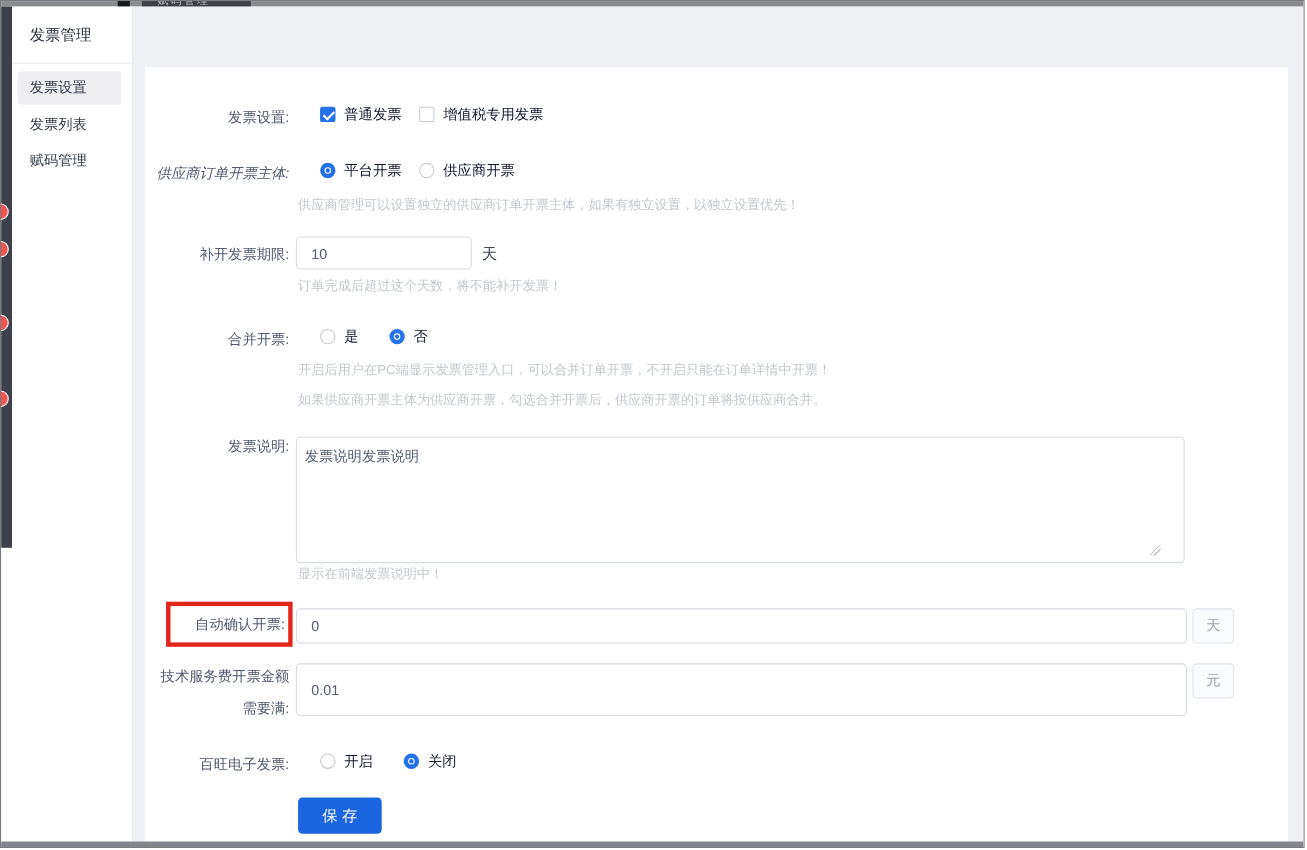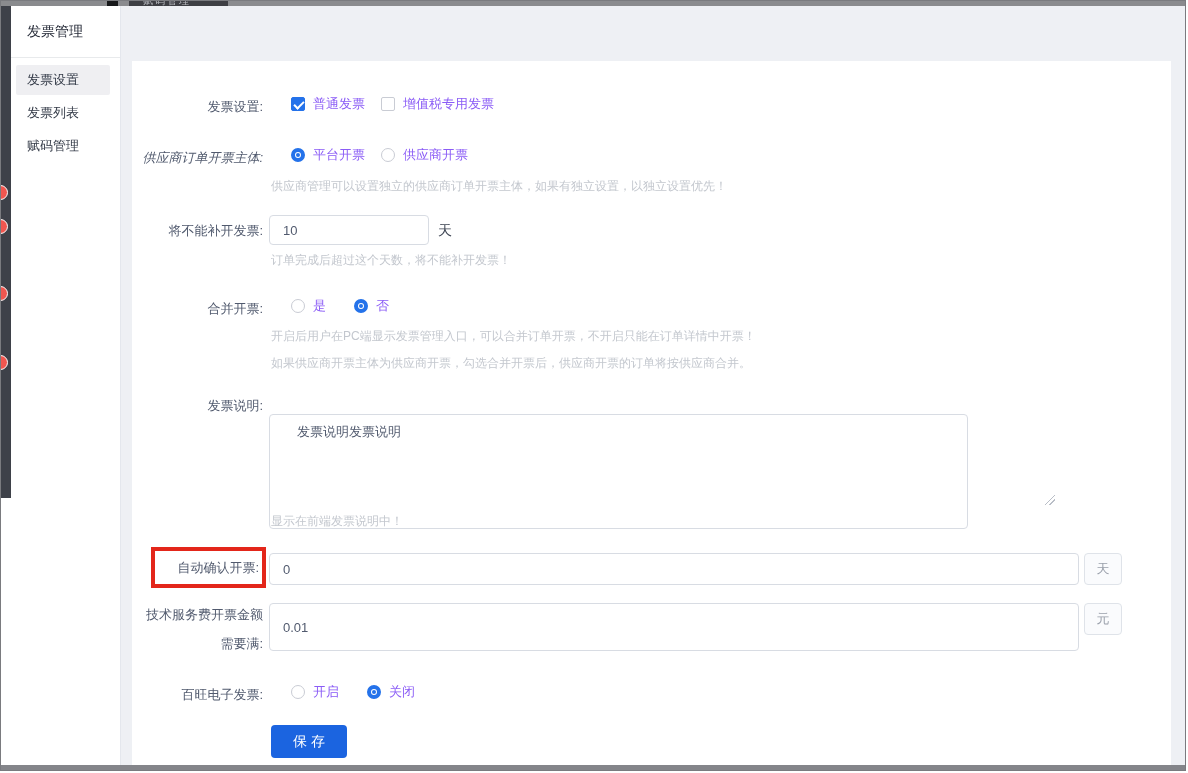--- a/index.html
+++ b/index.html
@@ -25,32 +25,32 @@
 
   
   .content-bg { position:absolute; left:120px; top:5px; right:0; bottom:5px; background:#eef0f4; }
   .crumb-bar { height:47px; background:#fff; border-bottom:1px solid #e7eaee; padding:15px 0 0 33px; font-size:14px; }
   .crumb { color:#515a6e; }
   .crumb-sep { color:#c5c8ce; margin:0 9px; }
   .card { position:absolute; left:11px; top:55px; width:1039px; bottom:0; background:#fff; }
 
   
   .flabel { position:absolute; left:0; width:131px; text-align:right; font-size:13px; color:#515a6e; white-space:nowrap; }
-  .ctrl-row { position:absolute; left:139px; display:flex; align-items:center; font-size:13px; color:#8b5cf6; white-space:nowrap;padding-left:20px; }
+  .ctrl-row { position:absolute; left:139px; display:flex; align-items:center; font-size:13px; color:#0f172a; white-space:nowrap;padding-left:20px; }
   .cb { position:relative; display:inline-block; width:14px; height:14px; border:1px solid #c9ccd4; border-radius:2px; background:#fff; margin-right:8px; flex:none; cursor:pointer; }
   .cb.checked { background:#2472ea; border-color:#2472ea; }
   .cb.checked::after { content:""; position:absolute; left:4px; top:1px; width:4px; height:8px; border:solid #fff; border-width:0 2px 2px 0; transform:rotate(45deg); }
   .radio { position:relative; display:inline-block; width:14px; height:14px; border:1px solid #c9ccd4; border-radius:50%; background:#fff; margin-right:8px; flex:none; cursor:pointer; }
   .radio.sel { border:4px solid #2472ea; }
   .radio.sel::after { content:""; position:absolute; left:1px; top:1px; width:4px; height:4px; border-radius:50%; background:#2472ea; }
   .help { position:absolute; left:139px; font-size:12px; color:#c3c7ce; white-space:nowrap; }
   .txt-input { position:absolute; left:137px; border:1px solid #d8dce3; border-radius:4px; font-size:13px; color:#515a6e; padding:0 13px; outline:none; background:#fff; font-family:inherit; }
   .unit-plain { position:absolute; font-size:14px; color:#3f4654; }
   .suffix-box { position:absolute; left:952px; width:38px; height:32px; border:1px solid #dfe3e9; border-radius:4px; background:#fafbfd; color:#9aa0ab; font-size:13px; display:flex; align-items:center; justify-content:center; }
-  .note-area { position:absolute; left:137px; top:353px; width:699px; height:115px; border:1px solid #d8dce3; border-radius:4px; padding:8px 27px; font-size:13px; color:#515a6e; font-family:inherit; resize:none; outline:none; }
+  .note-area { position:absolute; left:137px; top:336px; width:808px; height:115px; border:1px solid #d8dce3; border-radius:4px; padding:8px 7px; font-size:13px; color:#515a6e; font-family:inherit; resize:none; outline:none; }
   .resize-handle { position:absolute; left:913px; top:434px; width:10px; height:10px;
     background:linear-gradient(135deg,transparent 0 46%,#b9bec7 46% 54%,transparent 54% 68%,#b9bec7 68% 76%,transparent 76%); }
   .red-box { position:absolute; left:19px; top:486px; width:115px; height:41px; border:4px solid #e3261a; border-radius:0; }
   .red-box .flabel-in { display:block; line-height:33px; text-align:right; padding-right:3px; font-size:13px; color:#515a6e; white-space:nowrap; }
   .save-btn { position:absolute; left:139px; top:664px; width:76px; height:33px; background:#1b64e0; color:#fff; font-size:14px; border:none; border-radius:4px; cursor:pointer; font-family:inherit; }
 
   .bottom-band { position:absolute; left:0; right:0; bottom:0; height:5px; background:#84858a; }
 </style>
 </head>
 <body>
@@ -96,21 +96,21 @@
       <div class="flabel" style="top:88px;font-style:italic;">供应商订单开票主体:</div>
       <div class="ctrl-row" style="top:86px; height:16px;">
         <span class="radio sel"></span>
         <span>平台开票</span>
         <span style="width:16px;"></span>
         <span class="radio"></span>
         <span>供应商开票</span>
       </div>
       <div class="help" style="top:117px;">供应商管理可以设置独立的供应商订单开票主体，如果有独立设置，以独立设置优先！</div>
 
-      <div class="flabel" style="top:161px;">将不能补开发票:</div>
+      <div class="flabel" style="top:161px;">补开发票期限:</div>
       <input class="txt-input" style="top: 154px; width: 160px; height: 30px;" value="10">
       <div class="unit-plain" style="left:306px; top:161px;">天</div>
       <div class="help" style="top:191px;">订单完成后超过这个天数，将不能补开发票！</div>
 
       <div class="flabel" style="top:239px;">合并开票:</div>
       <div class="ctrl-row" style="top:237px; height:16px;">
         <span class="radio"></span>
         <span>是</span>
         <span style="width:28px;"></span>
         <span class="radio sel"></span>

